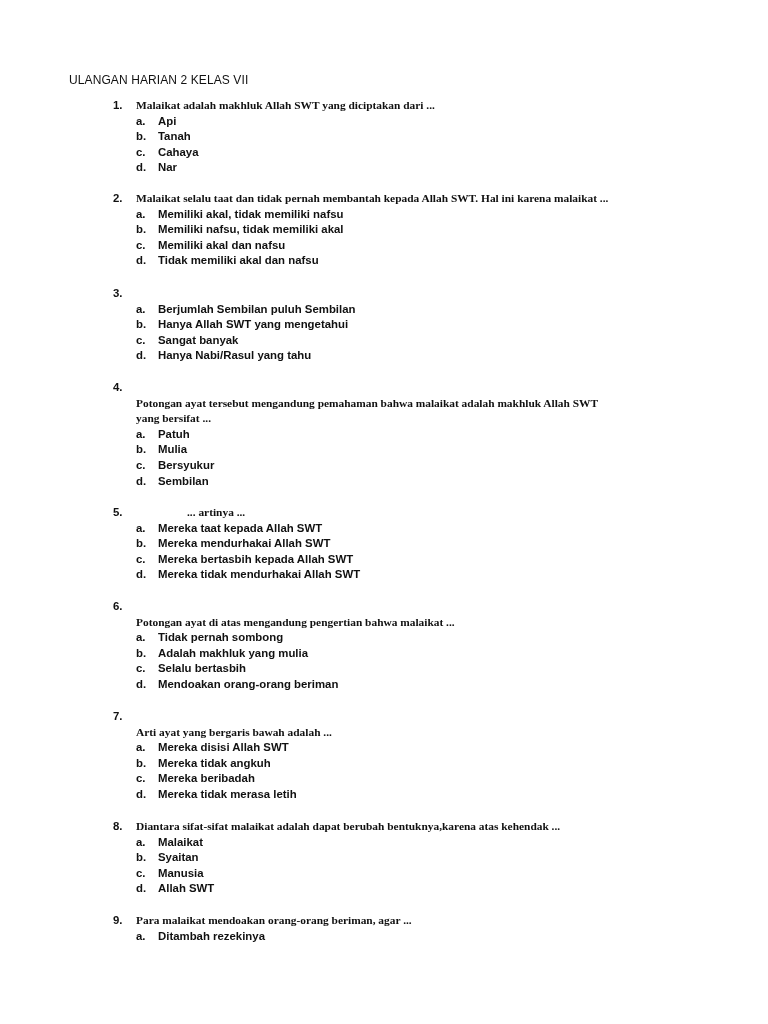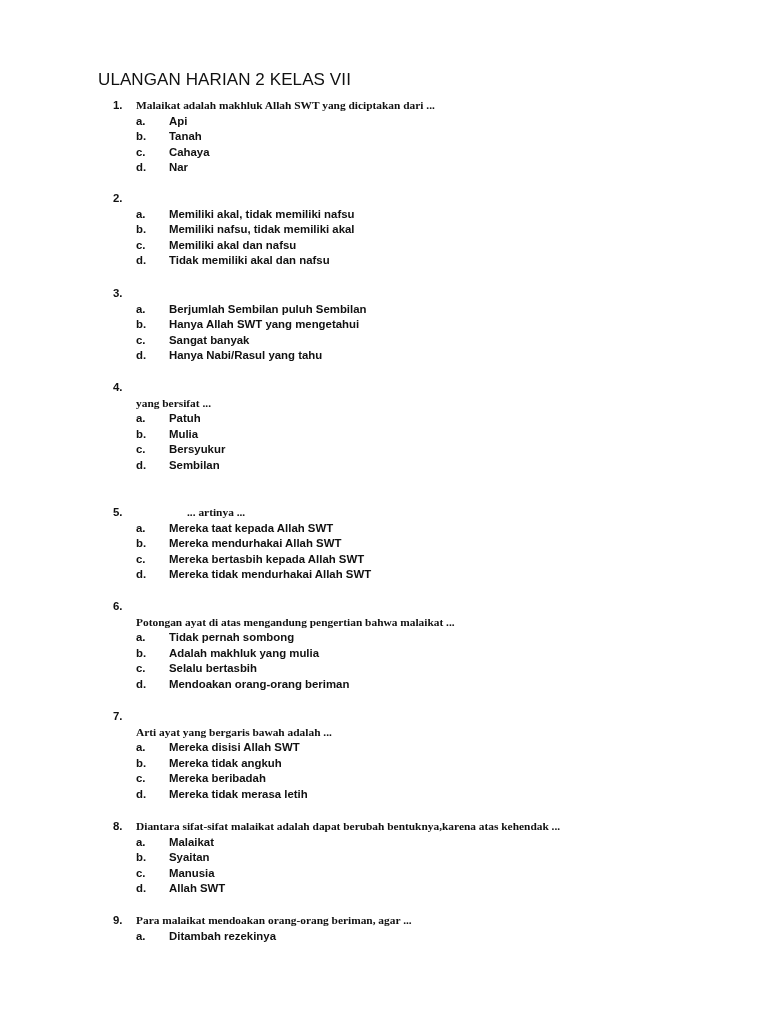--- a/index.html
+++ b/index.html
@@ -18,23 +18,23 @@
     .page {
       position: absolute;
       left: 0;
       top: 0;
       width: 768px;
       height: 1024px;
       background: #ffffff;
     }
     .doc-title {
       position: absolute;
-      left: 98px;
+      left: 69px;
       top: 72px;
-      font-size: 17px;
+      font-size: 12px;
       letter-spacing: 0.1px;
       line-height: 16px;
       white-space: nowrap;
     }
     .question {
       position: absolute;
       left: 0;
       width: 768px;
     }
     .q-line {
@@ -61,21 +61,21 @@
       text-align: right;
     }
     .opt-letter {
       position: absolute;
       left: 136px;
       top: 0;
       font-weight: bold;
     }
     .opt-text {
       position: absolute;
-      left: 169px;
+      left: 158px;
       top: 0;
       text-align: right;
     }
   </style>
 </head>
 <body>
 
 <div class="page">
 
   <div class="doc-title">ULANGAN HARIAN 2 KELAS VII</div>
@@ -99,20 +99,21 @@
     </div>
     <div class="q-line">
       <span class="opt-letter">d.</span>
       <span class="opt-text">Nar</span>
     </div>
   </div>
 
   <div class="question" style="top:191px;">
     <div class="q-line">
       <span class="q-num">2.</span>
+      <span class="q-text">Malaikat selalu taat dan tidak pernah membantah kepada Allah SWT. Hal ini karena malaikat ...</span>
     </div>
     <div class="q-line">
       <span class="opt-letter">a.</span>
       <span class="opt-text">Memiliki akal, tidak memiliki nafsu</span>
     </div>
     <div class="q-line">
       <span class="opt-letter">b.</span>
       <span class="opt-text">Memiliki nafsu, tidak memiliki akal</span>
     </div>
     <div class="q-line">
@@ -143,20 +144,23 @@
     </div>
     <div class="q-line">
       <span class="opt-letter">d.</span>
       <span class="opt-text">Hanya Nabi/Rasul yang tahu</span>
     </div>
   </div>
 
   <div class="question" style="top:380px;">
     <div class="q-line">
       <span class="q-num">4.</span>
+    </div>
+    <div class="q-line">
+      <span class="q-text">Potongan ayat tersebut mengandung pemahaman bahwa malaikat adalah makhluk Allah SWT</span>
     </div>
     <div class="q-line">
       <span class="q-text">yang bersifat ...</span>
     </div>
     <div class="q-line">
       <span class="opt-letter">a.</span>
       <span class="opt-text">Patuh</span>
     </div>
     <div class="q-line">
       <span class="opt-letter">b.</span>

